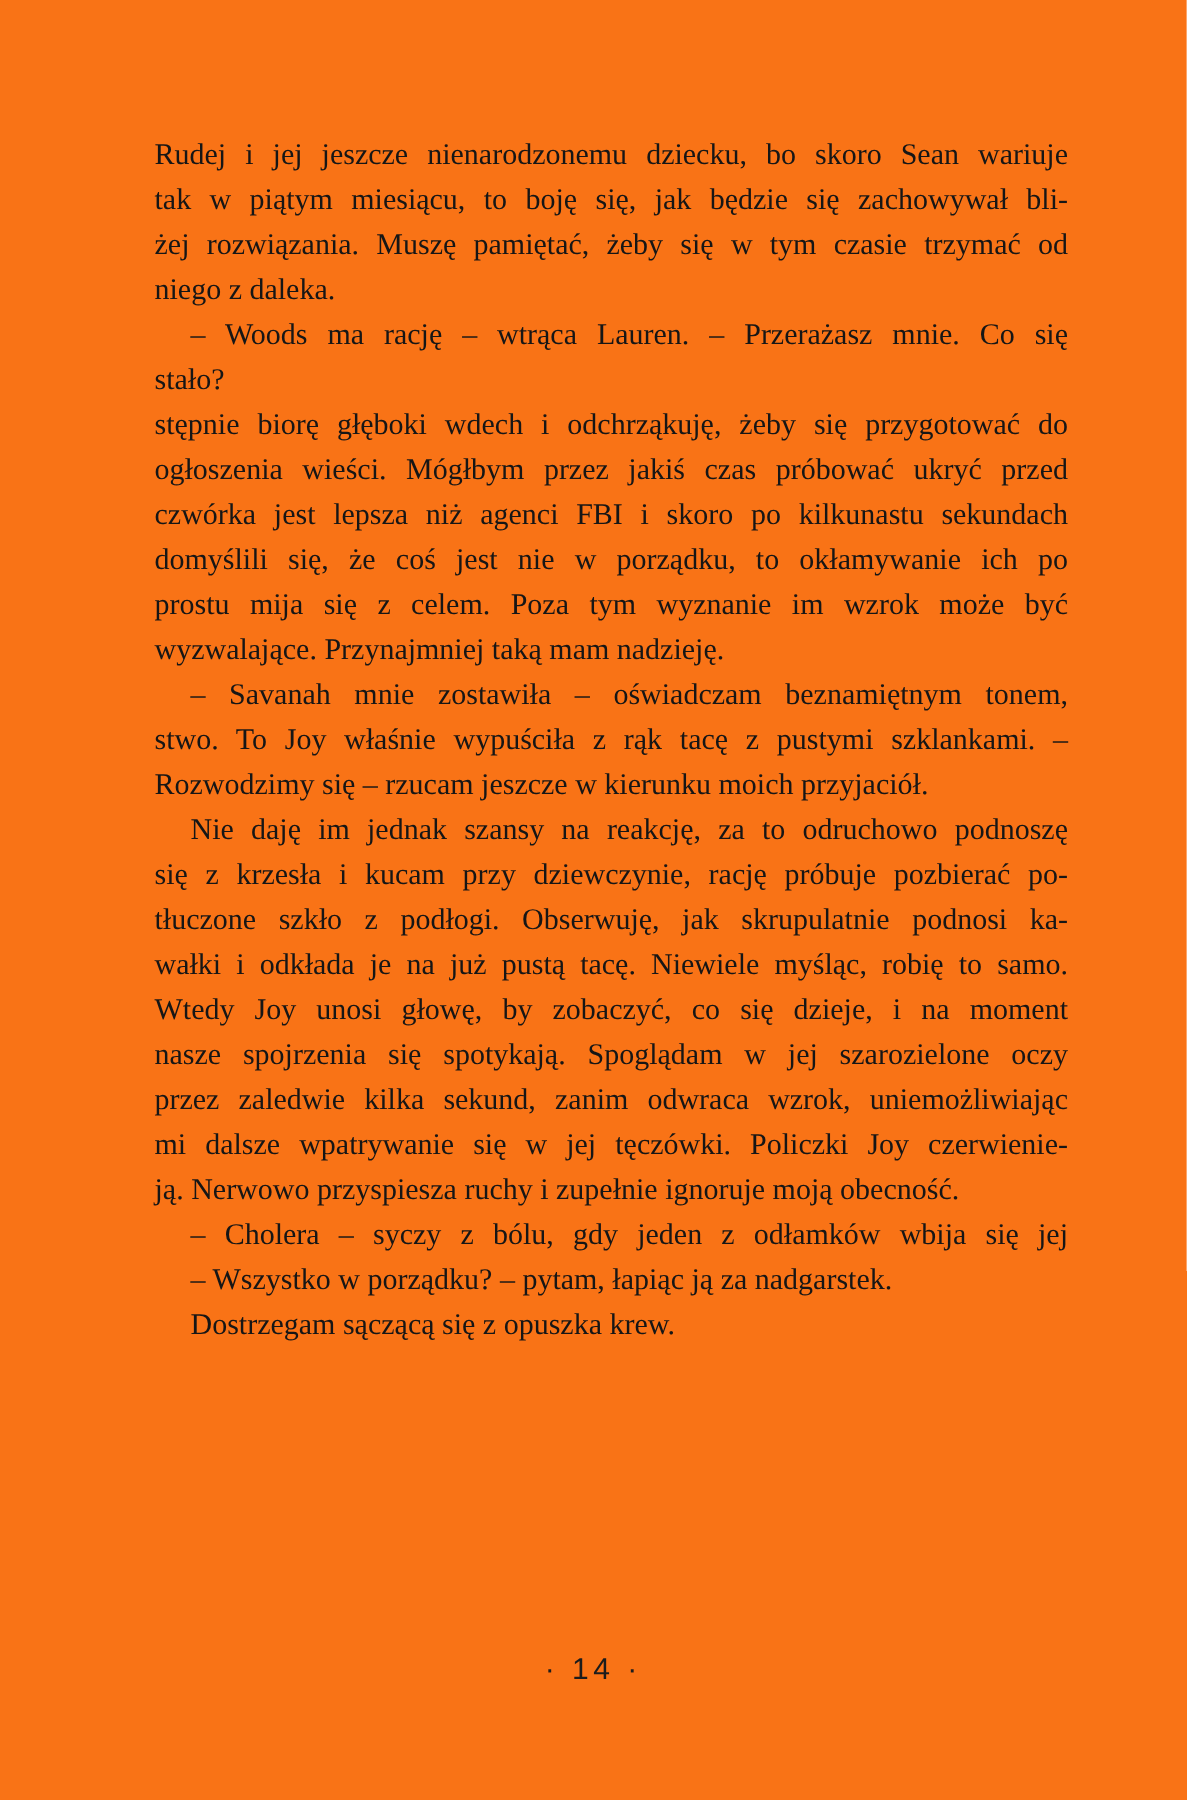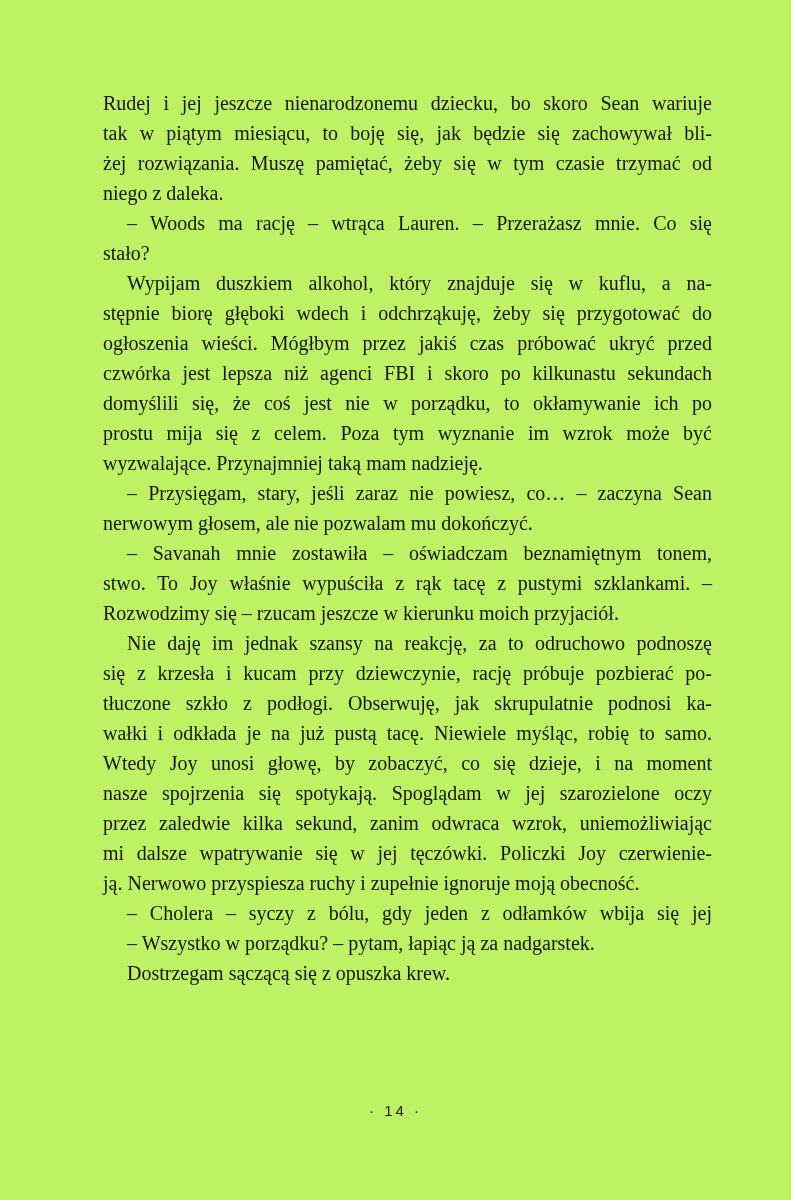--- a/index.html
+++ b/index.html
@@ -11,21 +11,21 @@
     width: 791px;
     height: 1200px;
     position: relative;
     font-family: "Liberation Serif", serif;
     color: #161616;
     overflow: hidden;
   }
   .page {
     position: absolute;
     inset: 0;
-    background: #bef264;
+    background: #f97316;
   }
   .text-block {
     position: absolute;
     left: 103px;
     top: 88px;
     width: 609px;
     font-size: 20px;
     line-height: 30px;
     color: #161616;
   }
@@ -48,52 +48,47 @@
     text-indent: 24px;
     font-family: Liberation Serif, serif;
   }
   .folio {
     position: absolute;
     top: 1102px;
     left: 0;
     width: 791px;
     text-align: center;
     font-family: "Liberation Sans", sans-serif;
-    font-size: 15px;
+    font-size: 20px;
     letter-spacing: 3px;
     color: #1c1c1c;
   }
 </style>
 </head>
 <body>
 
 <div class="page">
   <div class="text-block" id="text-block">
       <div class="paragraph">
         <div class="line">Rudej i jej jeszcze nienarodzonemu dziecku, bo skoro Sean wariuje</div>
         <div class="line">tak w piątym miesiącu, to boję się, jak będzie się zachowywał bli-</div>
         <div class="line">żej rozwiązania. Muszę pamiętać, żeby się w tym czasie trzymać od</div>
         <div class="line last">niego z daleka.</div>
       </div>
       <div class="paragraph">
         <div class="line indent">– Woods ma rację – wtrąca Lauren. – Przerażasz mnie. Co się</div>
         <div class="line last">stało?</div>
       </div>
       <div class="paragraph">
-        <div class="line indent">Wypijam duszkiem alkohol, który znajduje się w kuflu, a na-</div>
         <div class="line">stępnie biorę głęboki wdech i odchrząkuję, żeby się przygotować do</div>
         <div class="line">ogłoszenia wieści. Mógłbym przez jakiś czas próbować ukryć przed</div>
         <div class="line">czwórka jest lepsza niż agenci FBI i skoro po kilkunastu sekundach</div>
         <div class="line">domyślili się, że coś jest nie w porządku, to okłamywanie ich po</div>
         <div class="line">prostu mija się z celem. Poza tym wyznanie im wzrok może być</div>
         <div class="line last">wyzwalające. Przynajmniej taką mam nadzieję.</div>
-      </div>
-      <div class="paragraph">
-        <div class="line indent">– Przysięgam, stary, jeśli zaraz nie powiesz, co… – zaczyna Sean</div>
-        <div class="line last">nerwowym głosem, ale nie pozwalam mu dokończyć.</div>
       </div>
       <div class="paragraph">
         <div class="line indent">– Savanah mnie zostawiła – oświadczam beznamiętnym tonem,</div>
         <div class="line">stwo. To Joy właśnie wypuściła z rąk tacę z pustymi szklankami. –</div>
         <div class="line last">Rozwodzimy się – rzucam jeszcze w kierunku moich przyjaciół.</div>
       </div>
       <div class="paragraph">
         <div class="line indent">Nie daję im jednak szansy na reakcję, za to odruchowo podnoszę</div>
         <div class="line">się z krzesła i kucam przy dziewczynie, rację próbuje pozbierać po-</div>
         <div class="line">tłuczone szkło z podłogi. Obserwuję, jak skrupulatnie podnosi ka-</div>

